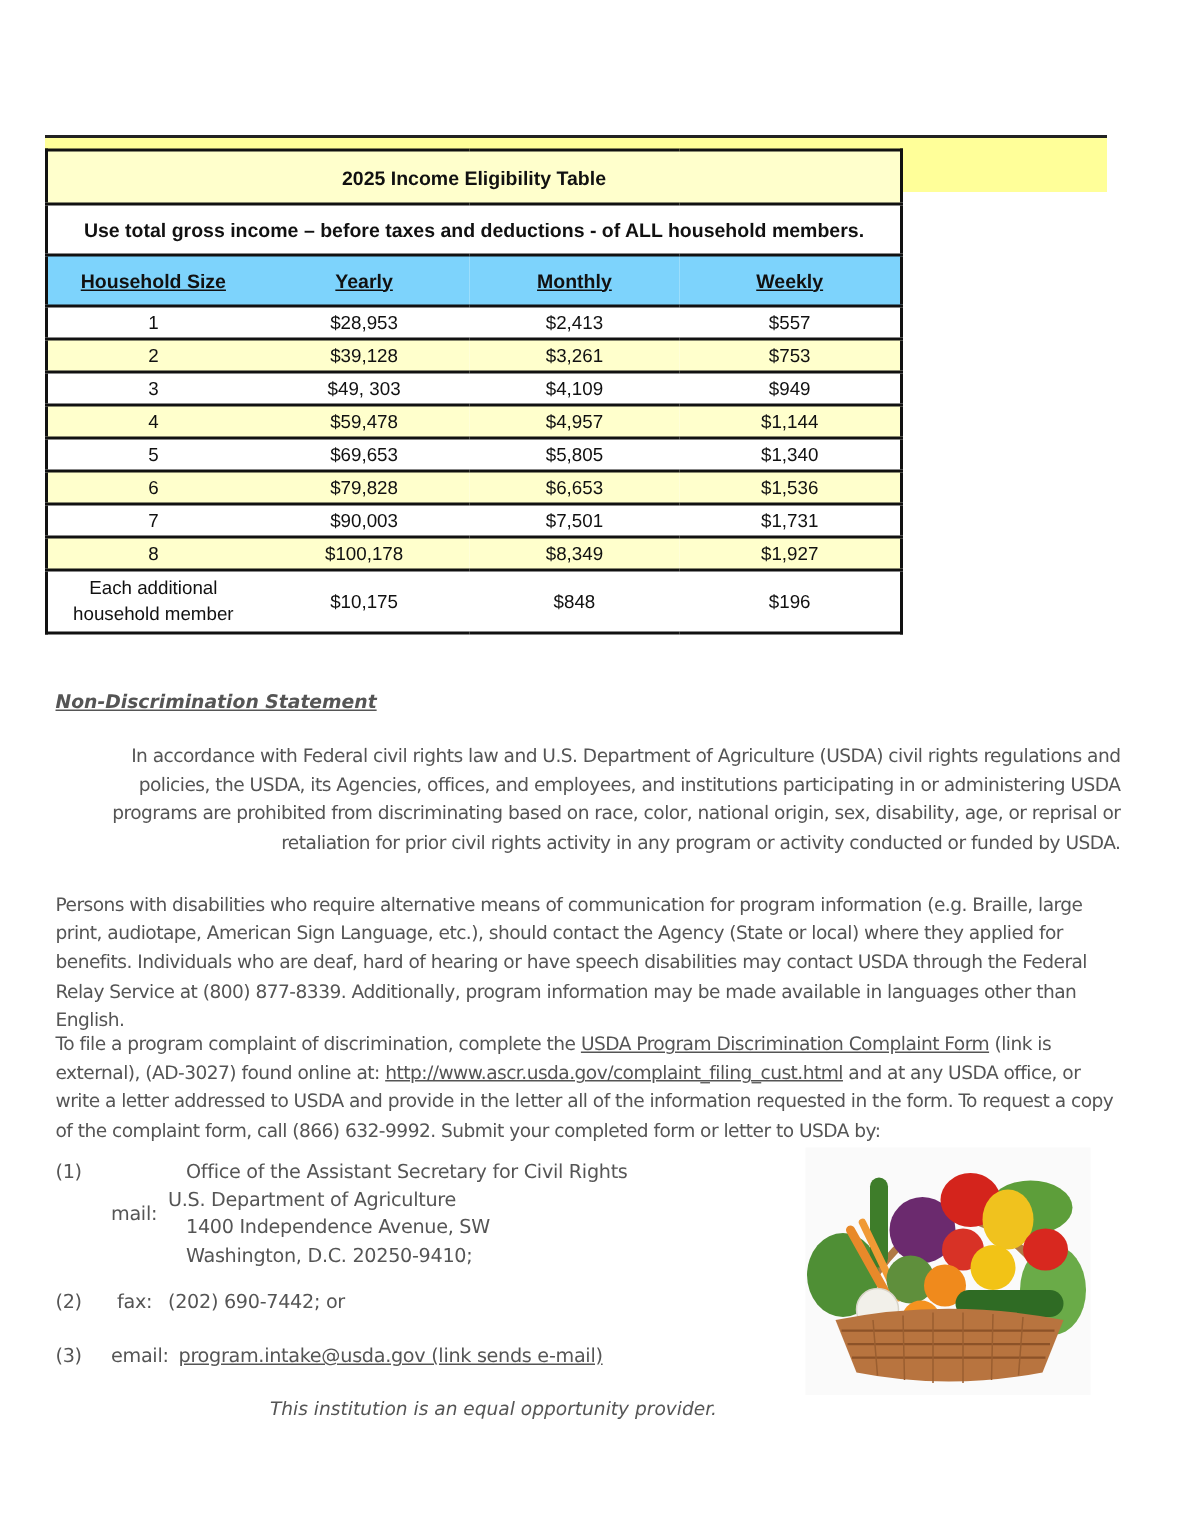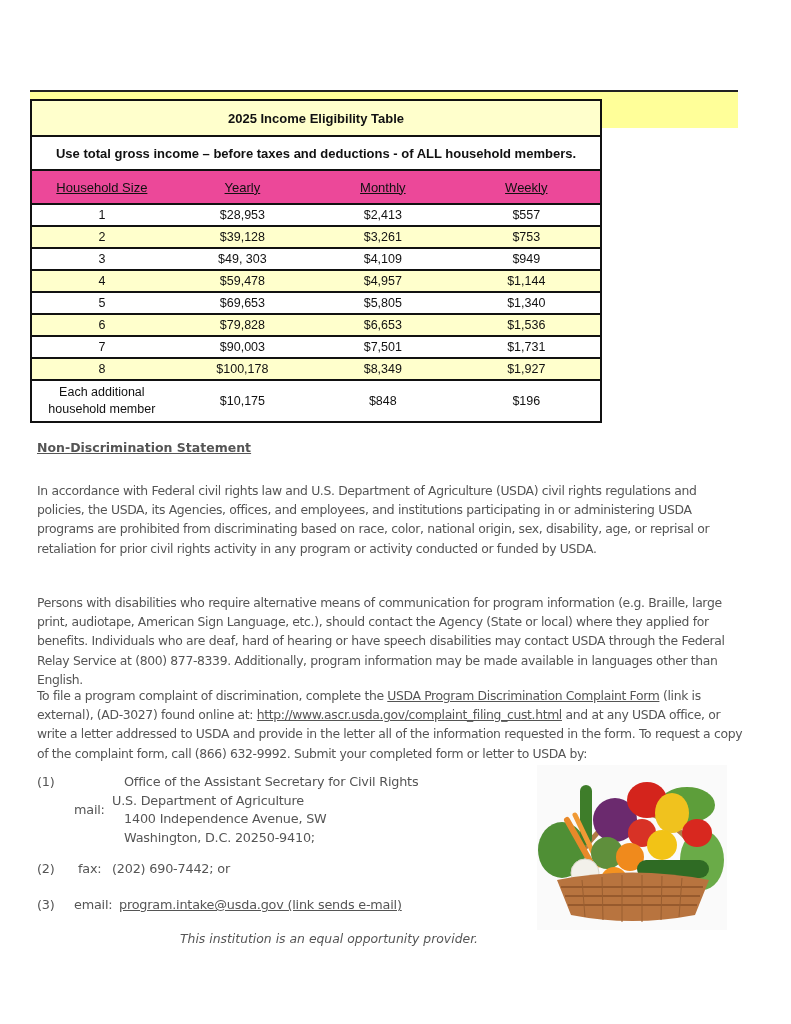--- a/index.html
+++ b/index.html
@@ -16,37 +16,37 @@
     position: absolute; left: 30px; top: 99px; width: 572px;
     border-collapse: collapse; border: 2px solid #111;
     font-family: "Liberation Sans Narrow", "Liberation Sans", sans-serif;
     font-size: 12.5px;
   }
   .elig-table td { text-align: center; padding: 0; border-top: 2px solid #111; }
   .elig-table tr.row-yellow td { background: #ffffcc; }
   .elig-table tr.row-white td { background: #ffffff; }
   .elig-table .cap-title td { height: 34px; font-weight: bold; font-size: 13px; background: #ffffcc; border-top: none; }
   .elig-table .cap-sub td { height: 32px; font-weight: bold; font-size: 13px; background: #ffffff; }
-  .elig-table .hdr td { height: 32px; font-weight: normal; text-decoration: underline; font-size: 13px; background: #ec4899; }
+  .elig-table .hdr td { height: 32px; font-weight: bold; text-decoration: underline; font-size: 13px; background: #7dd3fc; }
   .elig-table .data td { height: 20px; }
   .elig-table .last td { height: 40px; line-height: 17px; }
   .col1 { width: 170px; } .col2 { width: 175px; } .col3 { width: 175px; } .col4 { width: 188px; }
 
   .nd-heading {
-    position: absolute; left: 37px; top: 440px;
-    font-size: 13.5px; font-weight: bold; text-decoration: underline; color: #555;
+    position: absolute; left: 37px; top: 460px;
+    font-size: 13.5px; font-style: italic; font-weight: bold; text-decoration: underline; color: #555;
     font-family: "DejaVu Sans", sans-serif; font-size: 12.5px;
   }
   .para {
     position: absolute; left: 37px; width: 710px; color: #555;
     font-family: "DejaVu Sans", sans-serif; font-size: 12.4px; line-height: 19.2px;
     letter-spacing: -0.35px;
   }
   .para a { color: #555; text-decoration: underline; }
-  .p1 { top: 481px; }
+  .p1 { top: 494px; text-align: right; }
   .p2 { top: 593px; }
   .p3 { top: 686px; }
 
   .contact { position: absolute; left: 37px; color: #555; font-family: "DejaVu Sans", sans-serif; font-size: 12.8px; line-height: 18.5px; letter-spacing: -0.2px; }
   .contact .num { position: absolute; left: 0; top: 0; }
   .contact .lbl { position: absolute; top: 0; }
   .contact .val { position: absolute; top: 0; white-space: nowrap; }
   .c1 { top: 773px; width: 480px; height: 80px; }
   .c1 .lbl { left: 37px; margin-top: 28px; }
   .c1 .val { left: 75px; }

